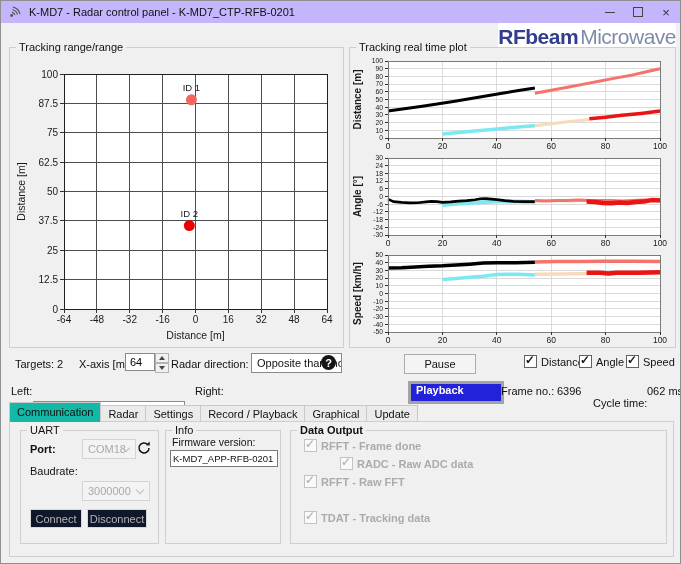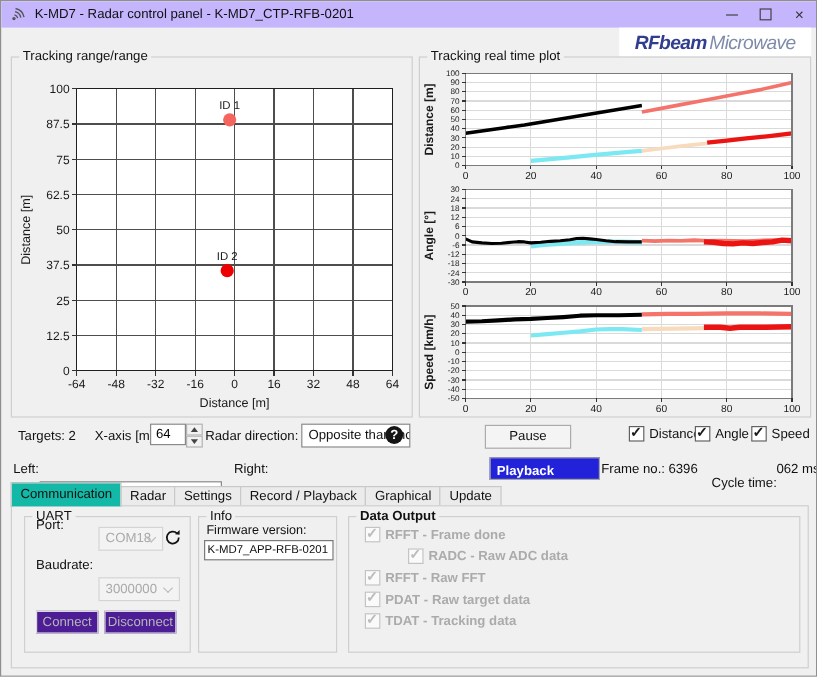--- a/index.html
+++ b/index.html
@@ -4,46 +4,46 @@
 <style>
   html,body{margin:0;padding:0;background:#cfcfcf;font-family:"Liberation Sans",sans-serif;}
   .window{position:relative;width:679px;height:562px;border:1px solid #8f8f8f;background:#f0f0f0;overflow:hidden;}
   .abs{position:absolute;}
   .titlebar{position:absolute;left:0;top:0;width:679px;height:22px;background:#c4b5fd;display:flex;align-items:center;}
   .title-text{font-size:11px;color:#111;margin-left:6px;}
   .win-btns{margin-left:auto;display:flex;height:22px;}
   .win-btn{width:28px;height:22px;display:flex;align-items:center;justify-content:center;color:#333;font-size:13px;cursor:default;}
   .min-glyph{display:block;width:10px;height:1px;background:#444;}
   .max-glyph{display:block;width:8px;height:8px;border:1px solid #444;}
-  .logo{position:absolute;top:22px;right:4px;height:28px;background:#fff;display:flex;align-items:center;padding:0 13px;font-size:16px;letter-spacing:-0.5px;font-style:italic;}
+  .logo{position:absolute;top:22px;right:4px;height:28px;background:#fff;display:flex;align-items:center;padding:0 0;font-size:21px;letter-spacing:-0.5px;}
   .logo .p1{color:#313d8d;font-weight:bold;}
   .logo .p2{color:#7f8ba9;margin-left:2px;}
   .groupbox{position:absolute;border:1px solid #cfcfcf;background:#f0f0f0;}
   .groupbox>.gb-label{position:absolute;top:-7px;left:6px;background:#f0f0f0;padding:0 3px;font-size:11px;color:#111;line-height:13px;white-space:nowrap;}
   svg text{fill:#1a1a1a;font-family:"Liberation Sans",sans-serif;}
   .row-label{font-size:11px;color:#111;white-space:nowrap;}
   .dd{background:#fff;border:1px solid #898989;height:18px;font-size:11px;color:#111;display:flex;align-items:center;padding:0 16px 0 5px;position:relative;white-space:nowrap;overflow:hidden;box-sizing:content-box;}
   .dd::after{content:"";position:absolute;right:6px;top:5px;width:5px;height:5px;border-right:1.3px solid #444;border-bottom:1.3px solid #444;transform:rotate(45deg);}
   .dd.dis{background:#f3f3f3;border-color:#d4d4d4;color:#a9a9a9;}
   .dd.dis::after{border-color:#bdbdbd;}
   .btn{background:#f4f4f4;border:1px solid #ababab;font-size:11px;color:#111;display:flex;align-items:center;justify-content:center;cursor:default;}
-  .btn.dis{background:#4c1d95;border-color:#d8d8d8;color:#b5b5b5;}
+  .btn.dis{background:#0f172a;border-color:#d8d8d8;color:#b5b5b5;}
   .cb{width:11px;height:11px;border:1px solid #616161;background:#fff;display:inline-block;position:relative;flex:none;}
   .cb.on::after{content:"✓";position:absolute;left:0px;top:-3px;font-size:12px;font-weight:bold;color:#1a1a1a;}
   .cb.dis{border-color:#c3c3c3;background:#fafafa;}
   .cb.dis.on::after{color:#bcbcbc;}
   .cb-row{display:flex;align-items:center;gap:4px;font-size:11px;color:#111;}
   .cb-row.dis{color:#ababab;}
   .spin-input{width:24px;height:16px;border:1px solid #898989;background:#fff;font-size:11px;font-family:"Liberation Sans",sans-serif;padding:0 0 0 4px;}
   .spin-btns{display:flex;flex-direction:column;width:14px;height:20px;}
   .spin-btn{flex:1;background:#f1f1f1;border:1px solid #b3b3b3;display:flex;align-items:center;justify-content:center;}
   .tri-up{width:0;height:0;border-left:3px solid transparent;border-right:3px solid transparent;border-bottom:4px solid #444;}
   .tri-down{width:0;height:0;border-left:3px solid transparent;border-right:3px solid transparent;border-top:4px solid #444;}
   .help{width:15px;height:15px;border-radius:50%;background:#141414;color:#fff;font-size:11px;font-weight:bold;display:flex;align-items:center;justify-content:center;}
-  .mode-box{background:#2222db;border:1px solid #a3a3a3;color:#ffffff;font-weight:bold;font-size:11px;display:flex;align-items:flex-end;padding:0 5px;}
+  .mode-box{background:#2222db;border:3px solid #a3a3a3;color:#ffffff;font-weight:bold;font-size:11px;display:flex;align-items:flex-start;padding:0 5px;}
   .tabbar{position:absolute;left:8px;top:402px;display:flex;align-items:flex-end;height:19px;}
   .tab{background:#ebebeb;border:1px solid #c9c9c9;border-bottom:none;font-size:11px;color:#111;padding:2px 7px 2px 7px;margin-right:-1px;position:relative;}
   .tab.active{background:#14b8a6;padding-top:3px;padding-bottom:4px;z-index:3;}
   .panel{position:absolute;left:8px;top:420px;width:663px;height:134px;border:1px solid #cfcfcf;background:#f0f0f0;z-index:1;}
   .field{background:#fff;border:1px solid #7a7a7a;font-size:9.5px;color:#111;display:flex;align-items:center;padding:0 2px;white-space:nowrap;overflow:hidden;}
   .small-label{font-size:11px;color:#111;white-space:nowrap;}
 </style>
 </head>
 <body>
 
@@ -392,21 +392,21 @@
     <div class="tab">Settings</div>
     <div class="tab">Record / Playback</div>
     <div class="tab">Graphical</div>
     <div class="tab">Update</div>
   </div>
 
   <div class="panel">
 
     <div class="groupbox" style="left:10px;top:8px;width:137px;height:112px;">
       <span class="gb-label">UART</span>
-      <span class="abs small-label" style="left:9px;top:1px;">Port:</span>
+      <span class="abs small-label" style="left:9px;top:12px;font-weight:bold;">Port:</span>
       <div class="abs dd dis" style="left:61px;top:8px;width:31px;">
         <span>COM18</span>
       </div>
       <svg class="abs" style="left:115px;top:9px;" width="16" height="16" viewBox="0 0 16 16">
         <path d="M13 8a5 5 0 1 1-1.5-3.6" fill="none" stroke="#111" stroke-width="1.5"></path>
         <path d="M13.7 1.6 L13.7 5.6 L9.9 5.2 Z" fill="#111"></path>
       </svg>
       <span class="abs small-label" style="left:9px;top:34px;">Baudrate:</span>
       <div class="abs dd dis" style="left:61px;top:30px;width:45px;">
         <span>3000000</span>
@@ -430,24 +430,20 @@
         <span>RFFT - Frame done</span>
       </div>
       <div class="abs cb-row dis" style="left:13px;top:26px;margin-left:36px;">
         <span class="cb dis on"></span>
         <span>RADC - Raw ADC data</span>
       </div>
       <div class="abs cb-row dis" style="left:13px;top:44px;">
         <span class="cb dis on"></span>
         <span>RFFT - Raw FFT</span>
       </div>
-      <div class="abs cb-row dis" style="left:13px;top:62px;">
-        <span class="cb dis on"></span>
-        <span>PDAT - Raw target data</span>
-      </div>
       <div class="abs cb-row dis" style="left:13px;top:80px;">
         <span class="cb dis on"></span>
         <span>TDAT - Tracking data</span>
       </div>
     </div>
 
   </div>
 </div>
 
 </body></html>

